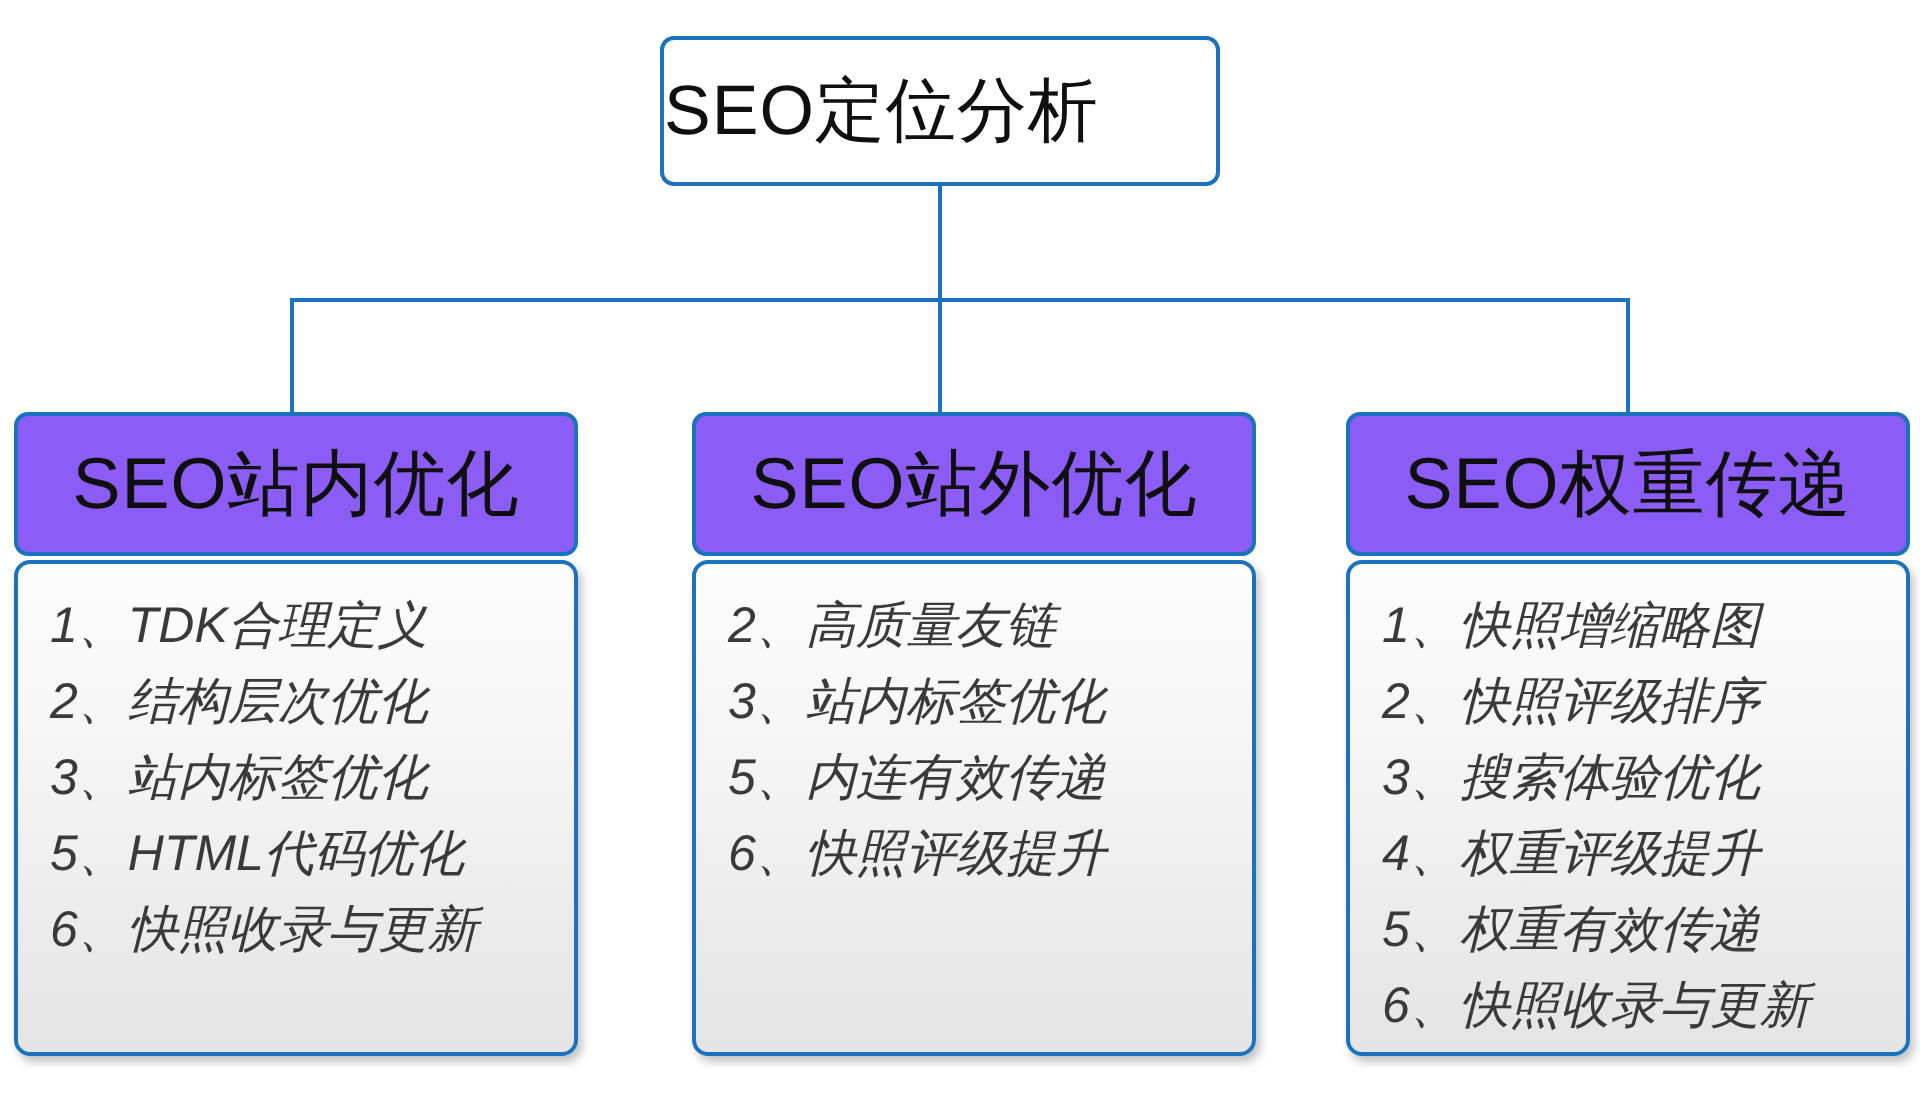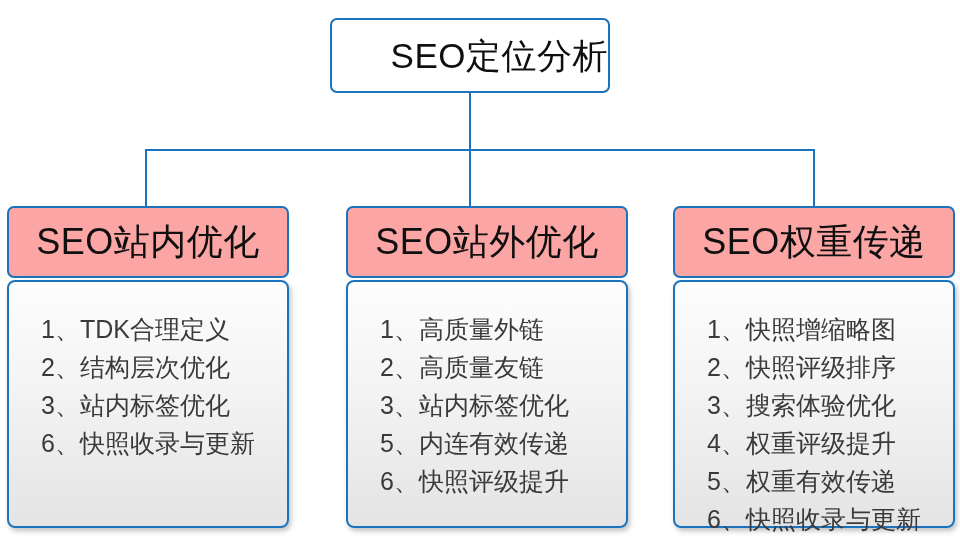--- a/index.html
+++ b/index.html
@@ -26,21 +26,21 @@
     left: 330px;
     top: 18px;
     width: 280px;
     height: 75px;
     background: #ffffff;
     border: 2px solid #1b72bd;
     border-radius: 7px;
     box-sizing: border-box;
     display: flex;
     align-items: center;
-    justify-content: flex-end;
+    justify-content: flex-start;
   }
   .root-label {
     font-size: 35px;
     color: #0f0f0f;
     letter-spacing: 0.5px;
     line-height: 1;
   }
 
   
   .conn {
@@ -82,21 +82,21 @@
   .column {
     position: absolute;
     top: 206px;
   }
   .col-1 { left: 7px;   width: 282px; }
   .col-2 { left: 330px; width: 282px; padding-left: 16px; }
   .col-3 { left: 673px; width: 282px; }
 
   .col-header {
     height: 72px;
-    background: #fca5a5;
+    background: #8b5cf6;
     border: 2px solid #1b72bd;
     border-radius: 7px;
     box-sizing: border-box;
     display: flex;
     align-items: center;
     justify-content: center;
   }
   .col-header-label {
     font-size: 36px;
     color: #0f0f0f;
@@ -110,22 +110,23 @@
     border: 2px solid #1b72bd;
     border-radius: 8px;
     box-sizing: border-box;
     background: linear-gradient(180deg, #fdfdfd 0%, #f4f4f4 42%, #e4e4e4 100%);
     box-shadow: 2px 3px 5px rgba(120,120,120,0.45);
     padding: 12px 10px 10px 16px;
   }
 
   .item-list {
     list-style: none;
-    margin: 16px;
+    margin: 0;
     padding: 0;
+    font-style: italic;
   }
   .item {
     font-size: 25px;
     line-height: 38px;
     color: #3a3a3a;
     white-space: nowrap;
   }
   .item-index {
     display: inline;
   }
@@ -157,36 +158,36 @@
         <li class="item">
           <span class="item-index">1</span><span class="item-sep">、</span><span class="item-text">TDK合理定义</span>
         </li>
         <li class="item">
           <span class="item-index">2</span><span class="item-sep">、</span><span class="item-text">结构层次优化</span>
         </li>
         <li class="item">
           <span class="item-index">3</span><span class="item-sep">、</span><span class="item-text">站内标签优化</span>
         </li>
         <li class="item">
+          <span class="item-index">5</span><span class="item-sep">、</span><span class="item-text">HTML代码优化</span>
+        </li>
+        <li class="item">
           <span class="item-index">6</span><span class="item-sep">、</span><span class="item-text">快照收录与更新</span>
         </li>
       </ul>
     </div>
   </div>
 
   <div class="column col-2">
     <div class="col-header">
       <span class="col-header-label">SEO站外优化</span>
     </div>
     <div class="col-body">
       <ul class="item-list">
         <li class="item">
-          <span class="item-index">1</span><span class="item-sep">、</span><span class="item-text">高质量外链</span>
-        </li>
-        <li class="item">
           <span class="item-index">2</span><span class="item-sep">、</span><span class="item-text">高质量友链</span>
         </li>
         <li class="item">
           <span class="item-index">3</span><span class="item-sep">、</span><span class="item-text">站内标签优化</span>
         </li>
         <li class="item">
           <span class="item-index">5</span><span class="item-sep">、</span><span class="item-text">内连有效传递</span>
         </li>
         <li class="item">
           <span class="item-index">6</span><span class="item-sep">、</span><span class="item-text">快照评级提升</span>

